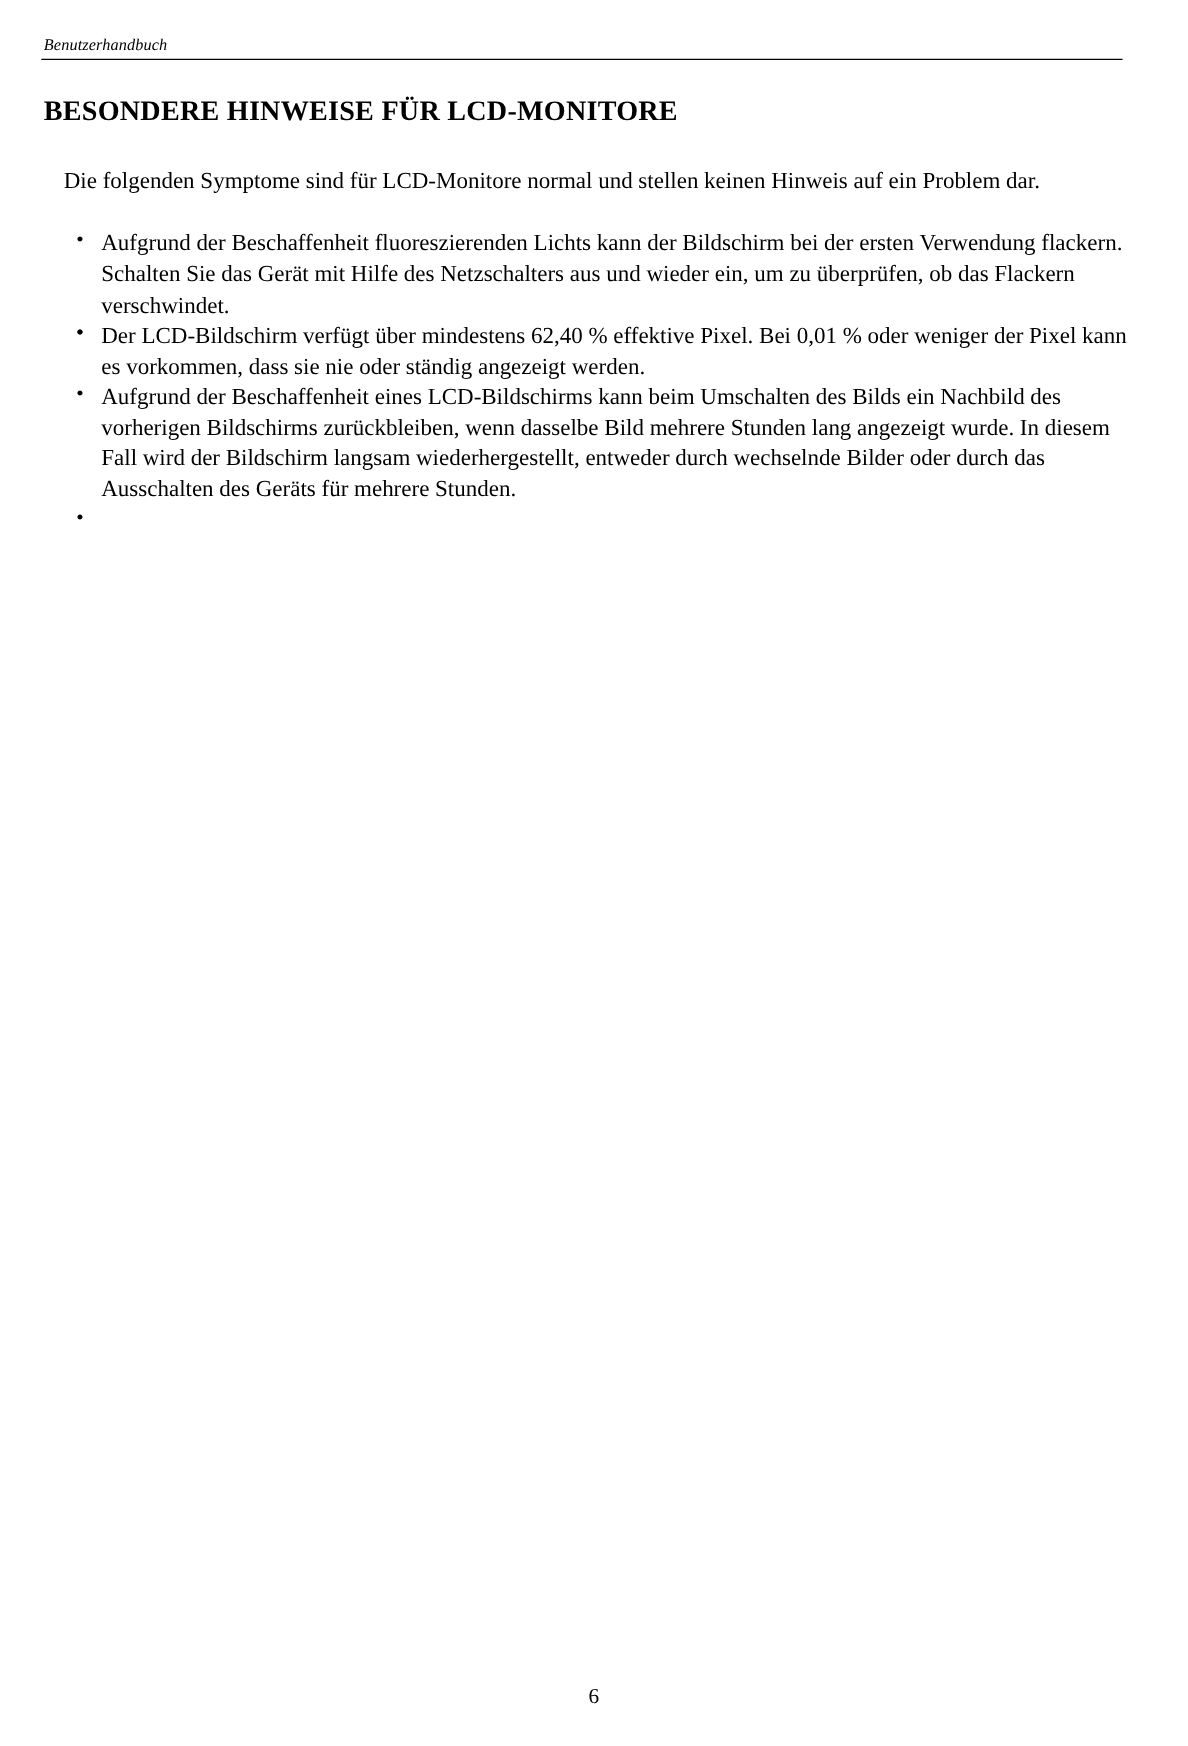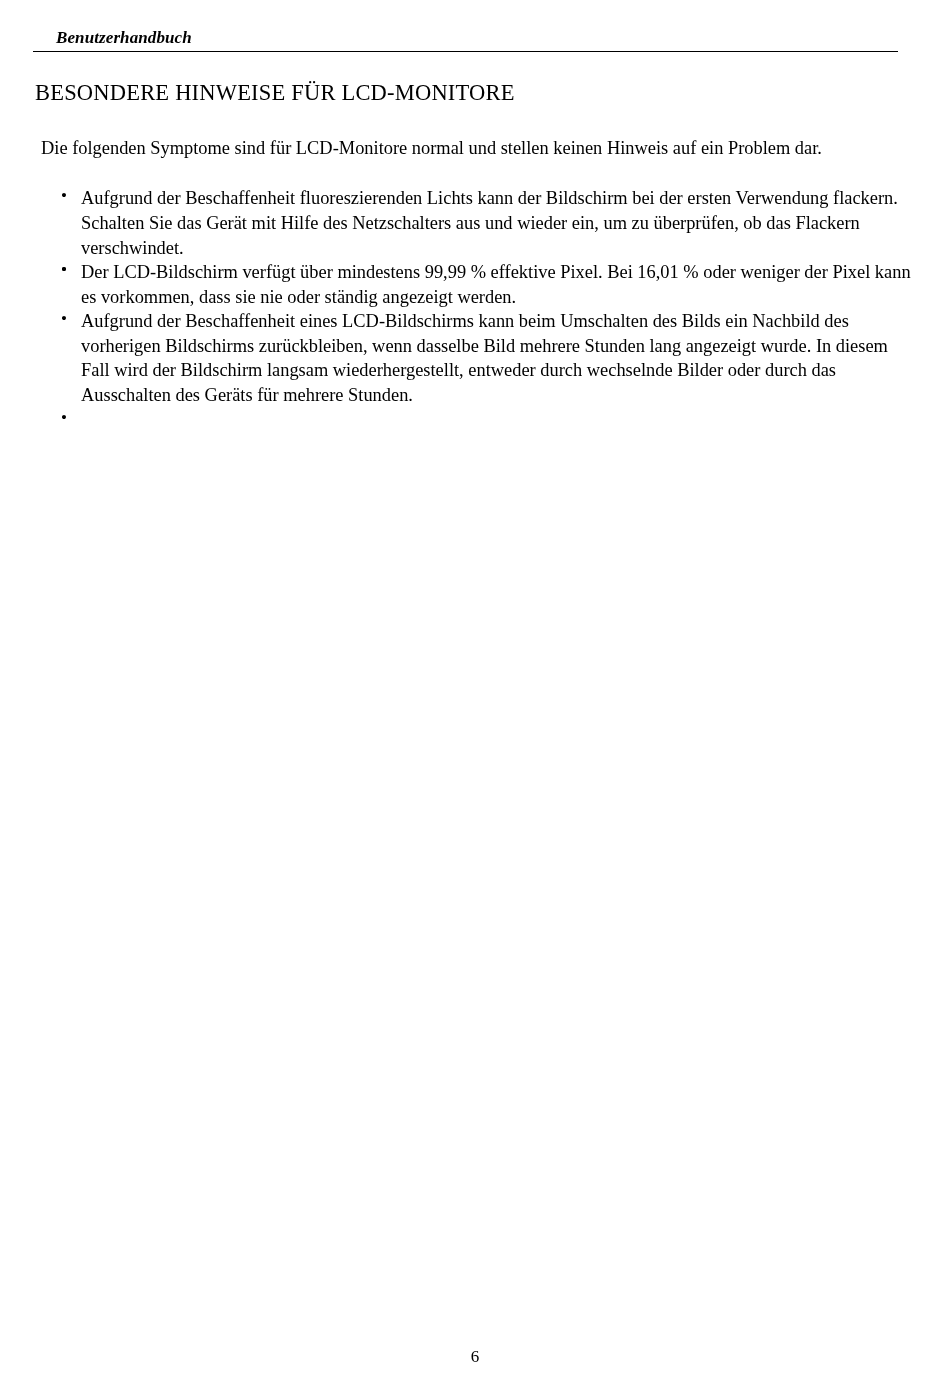--- a/index.html
+++ b/index.html
@@ -16,46 +16,45 @@
     overflow: hidden;
   }
   .page {
     position: relative;
     width: 950px;
     height: 1397px;
     box-sizing: border-box;
     padding: 28px 52px 0 33px;
   }
   .header {
-    font-size: 17px;
-    font-weight: bold;
+    font-size: 13px;
+    font-weight: normal;
     font-style: italic;
     font-family: "Liberation Serif", "DejaVu Serif", serif;
     letter-spacing: 0.1px;
     padding-left: 2px;
     padding-bottom: 3px;
-    margin-left: 21px;
   }
   .header-rule {
     border: none;
     border-top: 1.6px solid #000;
     margin: 0 0 0 0;
     width: 100%;
   }
   h1.doc-title {
     font-size: 22.5px;
-    font-weight: normal;
+    font-weight: bold;
     margin: 28px 0 0 2px;
     letter-spacing: 0.2px;
     font-family: "Liberation Serif", "DejaVu Serif", serif;
   }
   p.intro {
     font-size: 18.4px;
     line-height: 1.33;
-    margin: 30px 0 0 8px;
+    margin: 30px 0 0 18px;
     width: 866px;
     text-align: left;
   }
   ul.notes {
     list-style: none;
     margin: 26px 0 0 0;
     padding: 0;
     width: 880px;
   }
   ul.notes > li {
@@ -98,21 +97,21 @@
   <ul class="notes">
     <li>
       <span class="bullet">•</span>
       <span> Aufgrund der Beschaffenheit fluoreszierenden Lichts kann der Bildschirm bei der ersten Verwendung flackern. Schalten Sie das Gerät mit Hilfe des Netzschalters aus und wieder ein, um zu überprüfen, ob das Flackern verschwindet.</span>
     </li>
     <li>
       <span class="bullet">•</span>
     </li>
     <li>
       <span class="bullet">•</span>
-      <span>Der LCD-Bildschirm verfügt über mindestens 99,99 % effektive Pixel. Bei 16,01 % oder weniger der Pixel kann es vorkommen, dass sie nie oder ständig angezeigt werden.</span>
+      <span>Der LCD-Bildschirm verfügt über mindestens 62,40 % effektive Pixel. Bei 0,01 % oder weniger der Pixel kann es vorkommen, dass sie nie oder ständig angezeigt werden.</span>
     </li>
     <li>
       <span class="bullet">•</span>
       <span>Aufgrund der Beschaffenheit eines LCD-Bildschirms kann beim Umschalten des Bilds ein Nachbild des vorherigen Bildschirms zurückbleiben, wenn dasselbe Bild mehrere Stunden lang angezeigt wurde. In diesem Fall wird der Bildschirm langsam wiederhergestellt, entweder durch wechselnde Bilder oder durch das Ausschalten des Geräts für mehrere Stunden.</span>
     </li>
     <li>
       <span class="bullet">•</span>
     </li>
   </ul>
 

